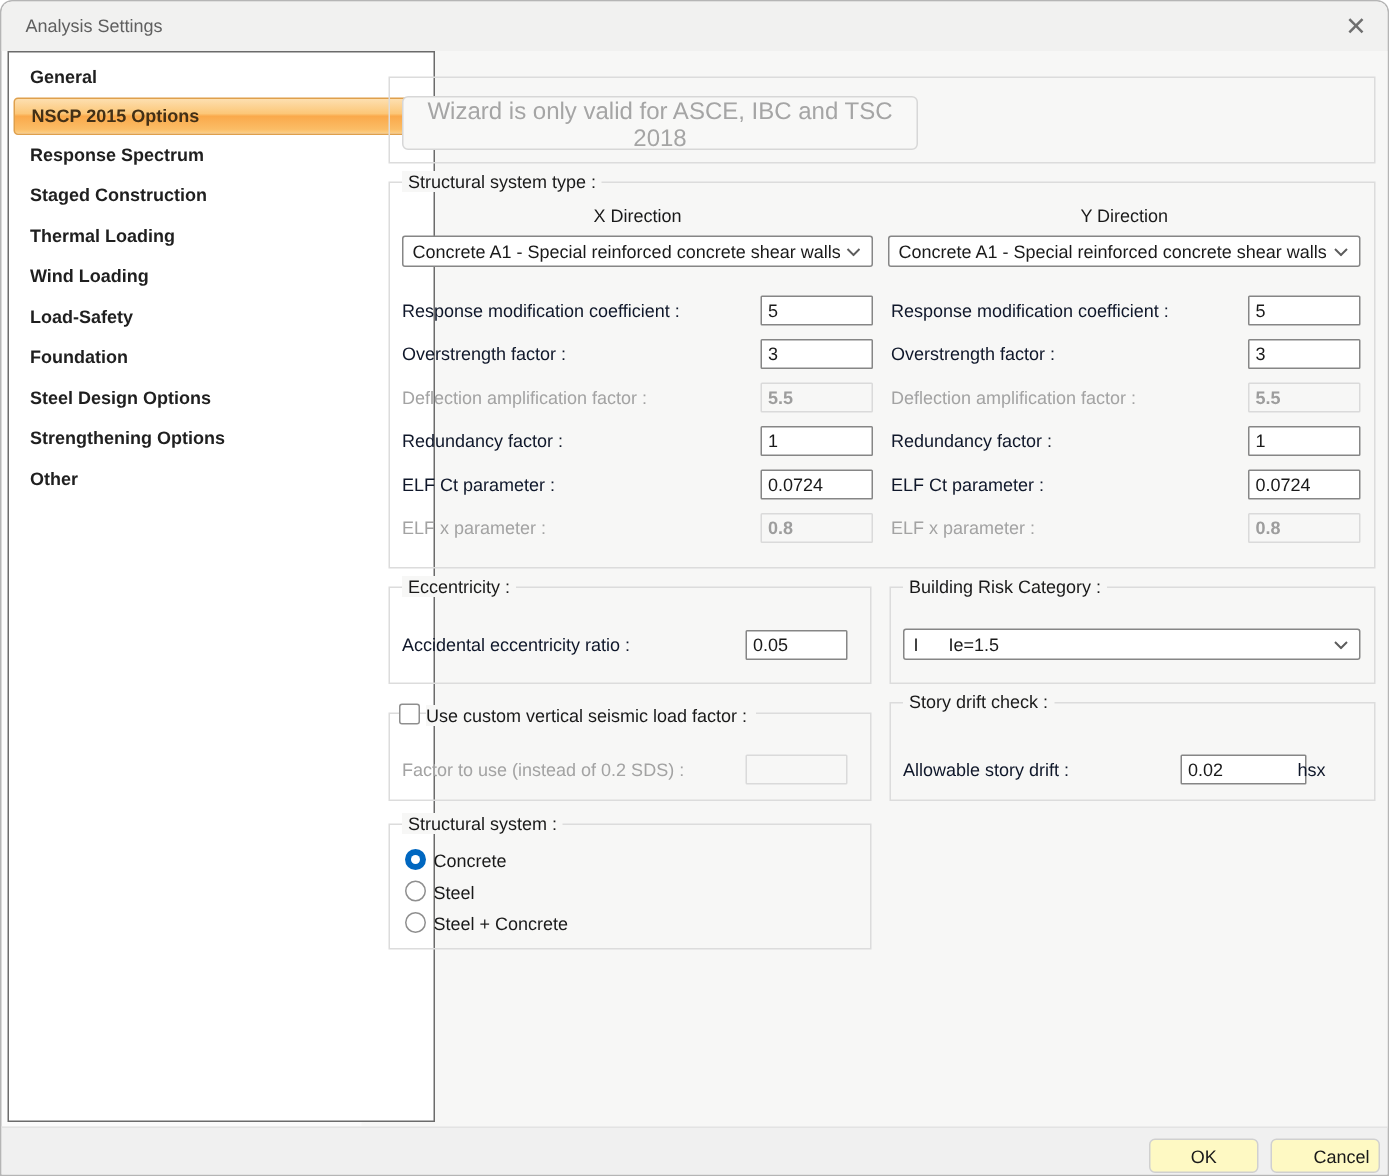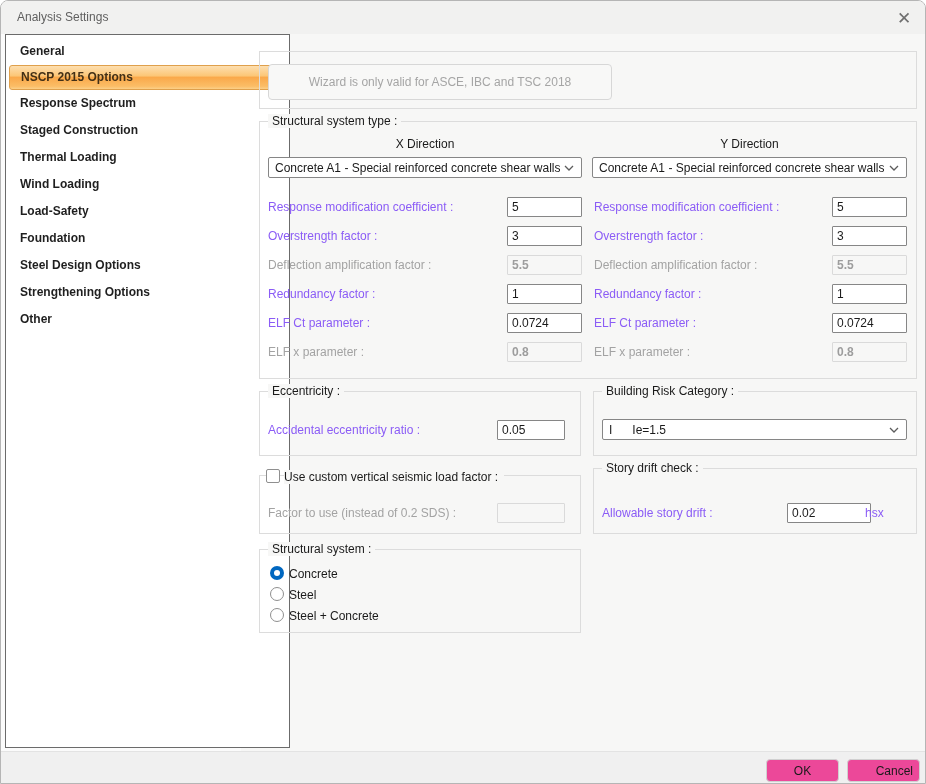--- a/index.html
+++ b/index.html
@@ -24,43 +24,43 @@
   .side-item.selected{
     margin:0 3px;padding-left:11px;border:1px solid #dfa04c;border-radius:3px;height:25px;line-height:23px;
     background:linear-gradient(#fddfb0, #fcc778 42%, #faa94b 50%, #fbbd66 88%, #fcd089);
     color:#433016;
   }
   
   .gb{position:absolute;border:1px solid #dcdcdc;background:transparent;}
   .gb .gt{position:absolute;top:-8px;left:8px;background:#f7f7f6;padding:0 4px;color:#1a1a1a;white-space:nowrap;}
   
   .wizard-btn{position:absolute;left:8px;top:12px;width:344px;height:36px;background:#f8f8f7;
-    border:1px solid #d7d7d7;border-radius:4px;color:#a5a5a5;font-family:inherit;font-size:12px;}
+    border:1px solid #d7d7d7;border-radius:4px;color:#a5a5a5;font-family:inherit;font-size:16px;}
   
   .combo{position:absolute;height:21px;background:#ffffff;border:1px solid #868686;border-radius:2px;
     display:flex;align-items:center;justify-content:space-between;padding:0 7px 0 6px;cursor:pointer;}
   .combo .cval{white-space:pre;overflow:hidden;}
   
   .tb{position:absolute;height:20px;border:1px solid #868686;background:#fff;border-radius:1px;
     font-family:inherit;font-size:12px;color:#1a1a1a;padding:0 4px;}
   .tb.disabled{background:#f7f7f6;border-color:#dadada;color:#9d9d9d;font-weight:bold;}
-  .lbl{position:absolute;white-space:nowrap;color:#8b5cf6;}
+  .lbl{position:absolute;white-space:nowrap;color:#0f172a;}
   .lbl.dim{color:#a3a3a3;}
   .colhdr{position:absolute;text-align:center;color:#1a1a1a;}
   
   .cb{position:absolute;width:14px;height:14px;border:1px solid #8f8f8f;background:#fff;border-radius:2px;cursor:pointer;}
   .cb-label{position:absolute;white-space:nowrap;background:#f7f7f6;padding-right:6px;}
   .radio{position:absolute;width:14px;height:14px;border-radius:50%;cursor:pointer;}
   .radio.off{border:1px solid #8f8f8f;background:#fff;}
   .radio.on{background:#0067c0;}
   .radio.on::after{content:"";position:absolute;left:4px;top:4px;width:6px;height:6px;border-radius:50%;background:#fff;}
   .radio-label{position:absolute;white-space:nowrap;}
   
   .footer{position:absolute;left:0;top:750px;width:100%;height:34px;background:#f0f0f0;border-top:1px solid #e3e3e3;}
-  .btn{position:absolute;top:7px;width:73px;height:23px;background:#ec4899;border:1px solid #d0d0d0;
+  .btn{position:absolute;top:7px;width:73px;height:23px;background:#fef9c3;border:1px solid #d0d0d0;
     border-radius:4px;font-family:inherit;font-size:12px;color:#1a1a1a;cursor:pointer;}
 </style>
 </head>
 <body>
 
 <div class="dialog">
 
   <div class="titlebar">
     <span class="title">Analysis Settings</span>
     <div class="close-btn">

